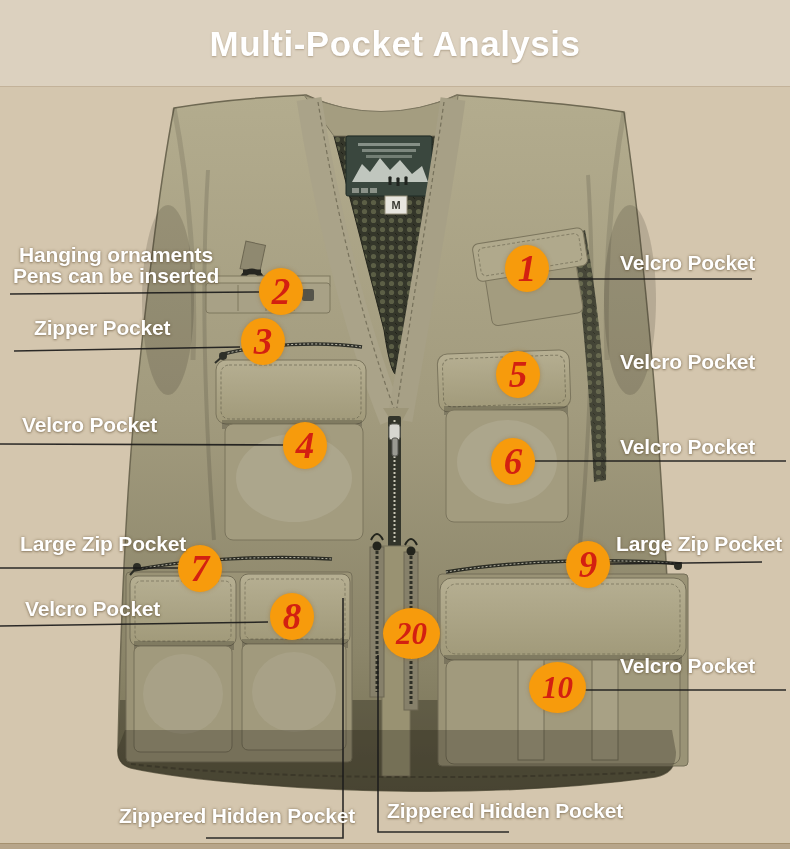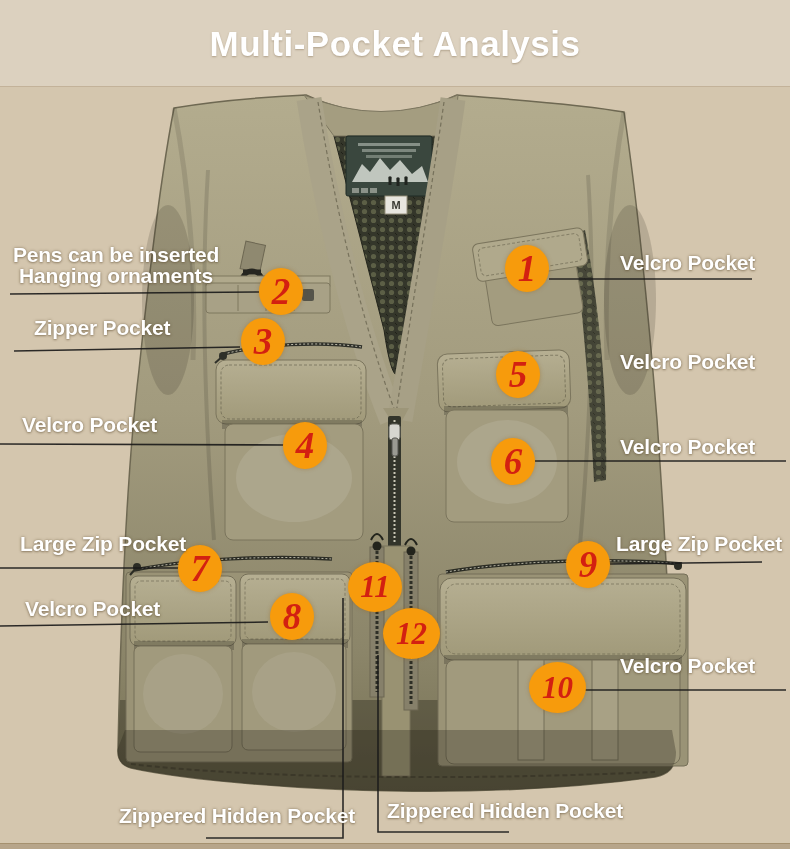--- a/index.html
+++ b/index.html
@@ -248,26 +248,25 @@
   <div class="badge b-s b1">1</div>
   <div class="badge b-s b2">2</div>
   <div class="badge b-s b3">3</div>
   <div class="badge b-s b4">4</div>
   <div class="badge b-s b5">5</div>
   <div class="badge b-s b6">6</div>
   <div class="badge b-s b7">7</div>
   <div class="badge b-s b8">8</div>
   <div class="badge b-s b9">9</div>
   <div class="badge b-d b10">10</div>
-  <div class="badge b-d b11">11</div>
-  <div class="badge b-d b12">12</div>
+  <div class="badge b-d b12">20</div>
 
   <div class="lbl l2">
+    <div>Hanging ornaments</div>
     <div>Pens can be inserted</div>
-    <div>Hanging ornaments</div>
   </div>
   <div class="lbl l1">Velcro Pocket</div>
   <div class="lbl l3">Zipper Pocket</div>
   <div class="lbl l4">Velcro Pocket</div>
   <div class="lbl l5">Velcro Pocket</div>
   <div class="lbl l6">Velcro Pocket</div>
   <div class="lbl l7">Large Zip Pocket</div>
   <div class="lbl l8">Velcro Pocket</div>
   <div class="lbl l9">Large Zip Pocket</div>
   <div class="lbl l10">Velcro Pocket</div>

